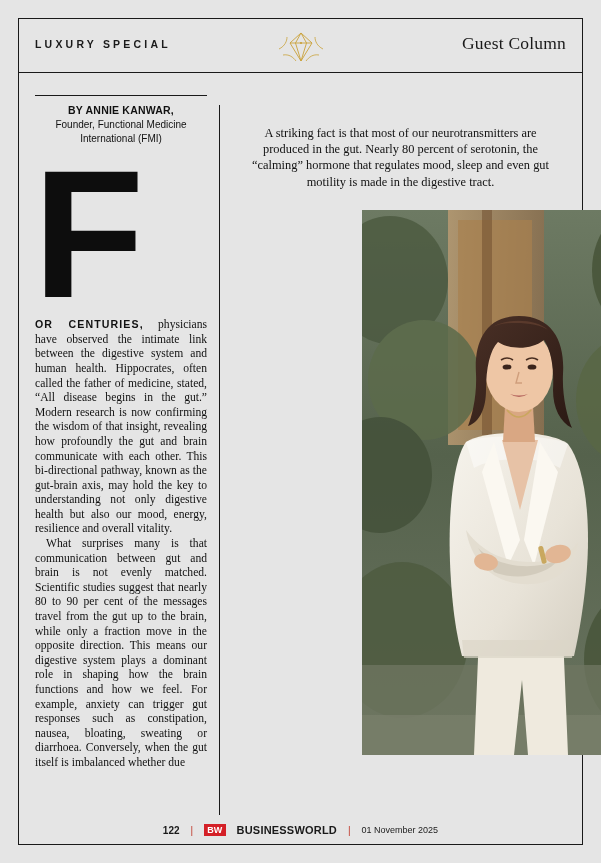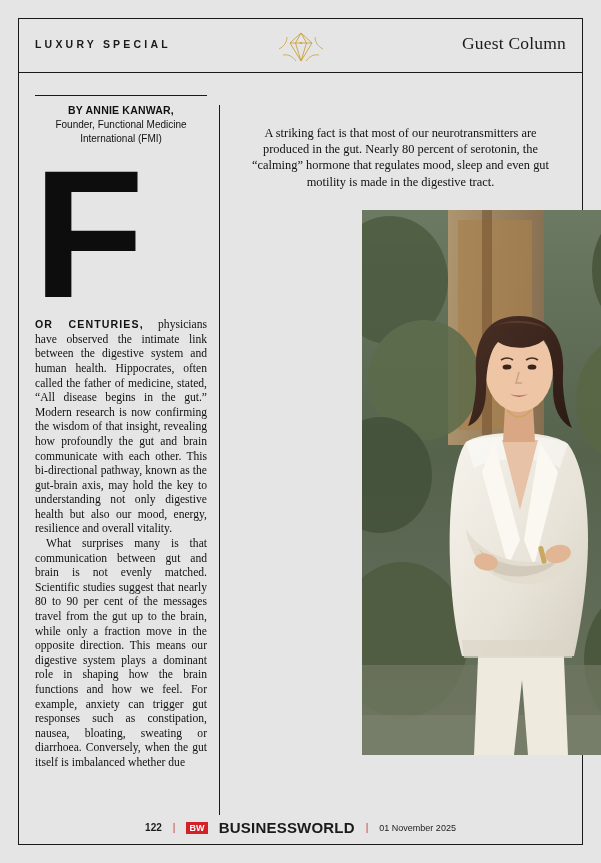--- a/index.html
+++ b/index.html
@@ -220,21 +220,21 @@
     display: inline-block;
     background: #d42027;
     color: #fff;
     font-weight: bold;
     font-size: 9px;
     padding: 1px 3px;
     letter-spacing: 0.2px;
   }
   .mast {
     font-weight: bold;
-    font-size: 15px;
+    font-size: 11px;
     letter-spacing: 0.2px;
   }
   .footer-date {
     font-size: 9px;
     color: #222;
   }
   .footer-sep {
     color: #c0392b;
     font-size: 10px;
   }

